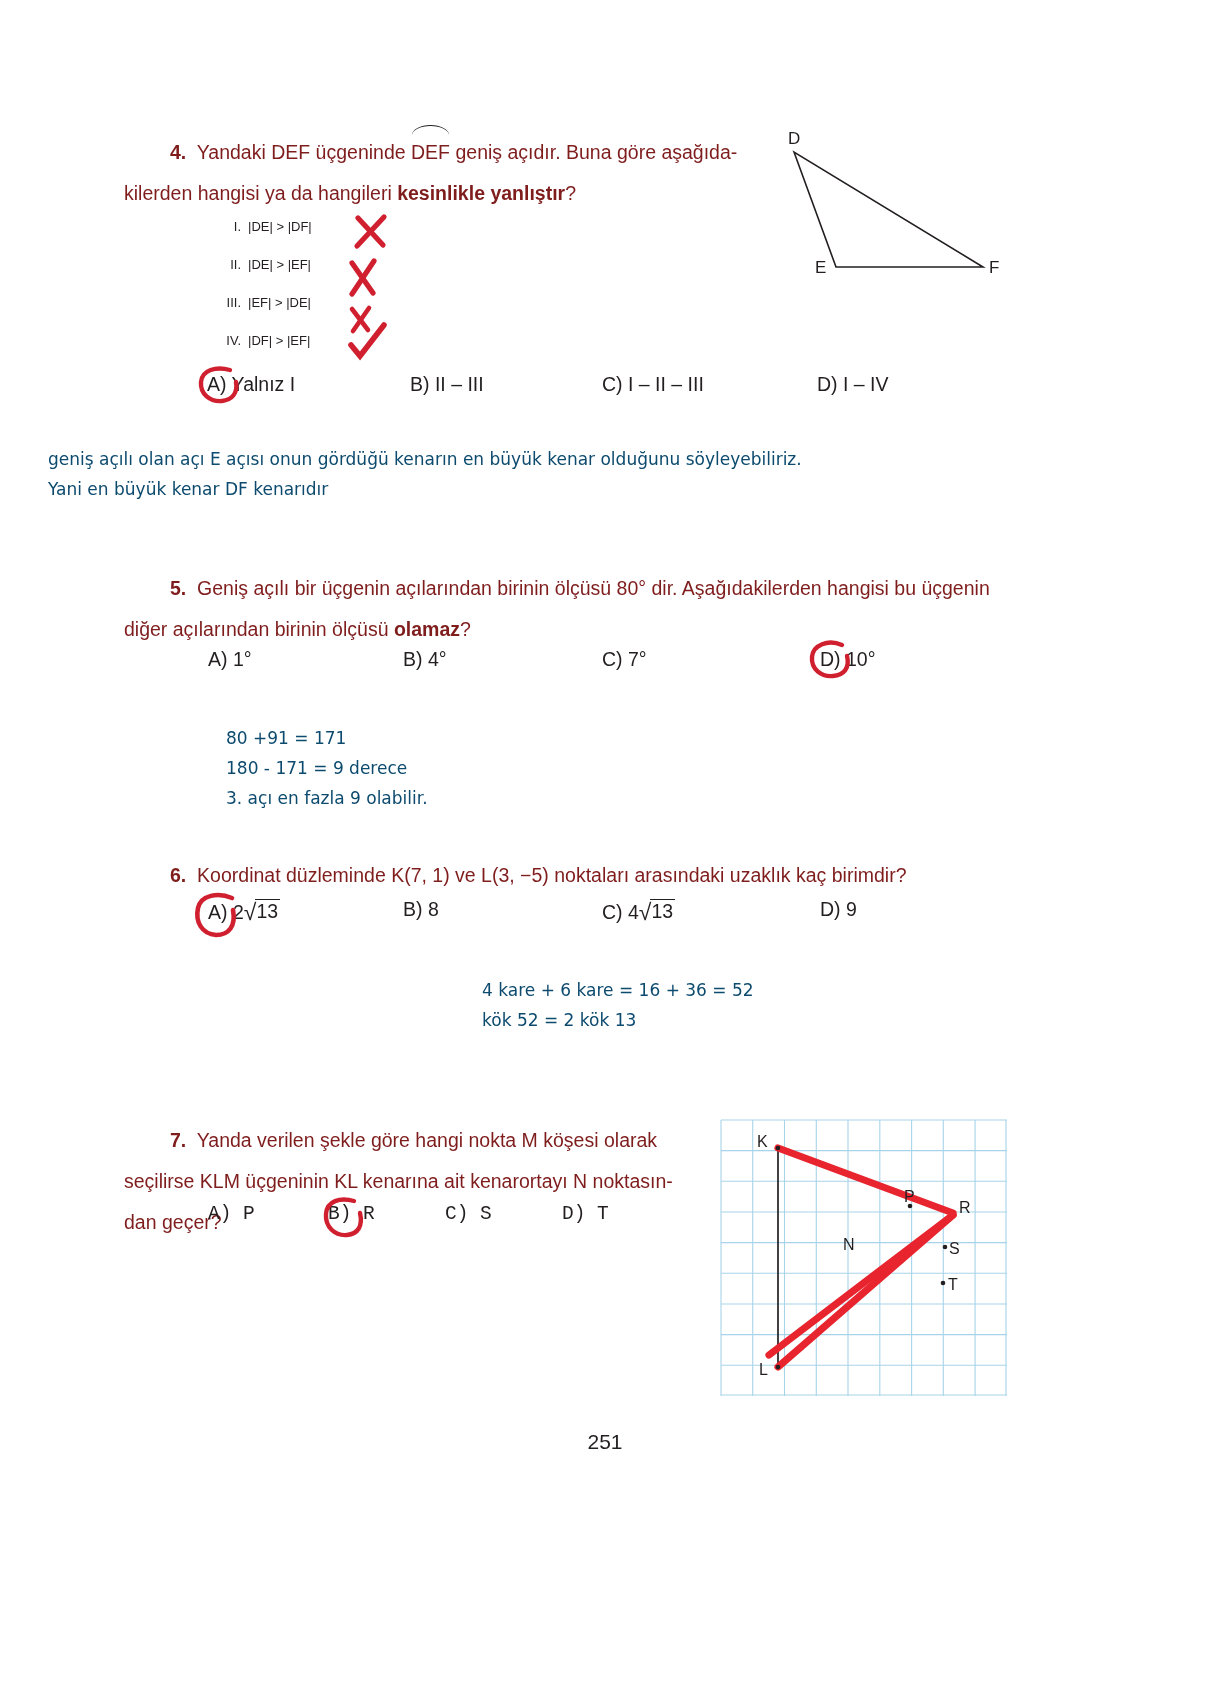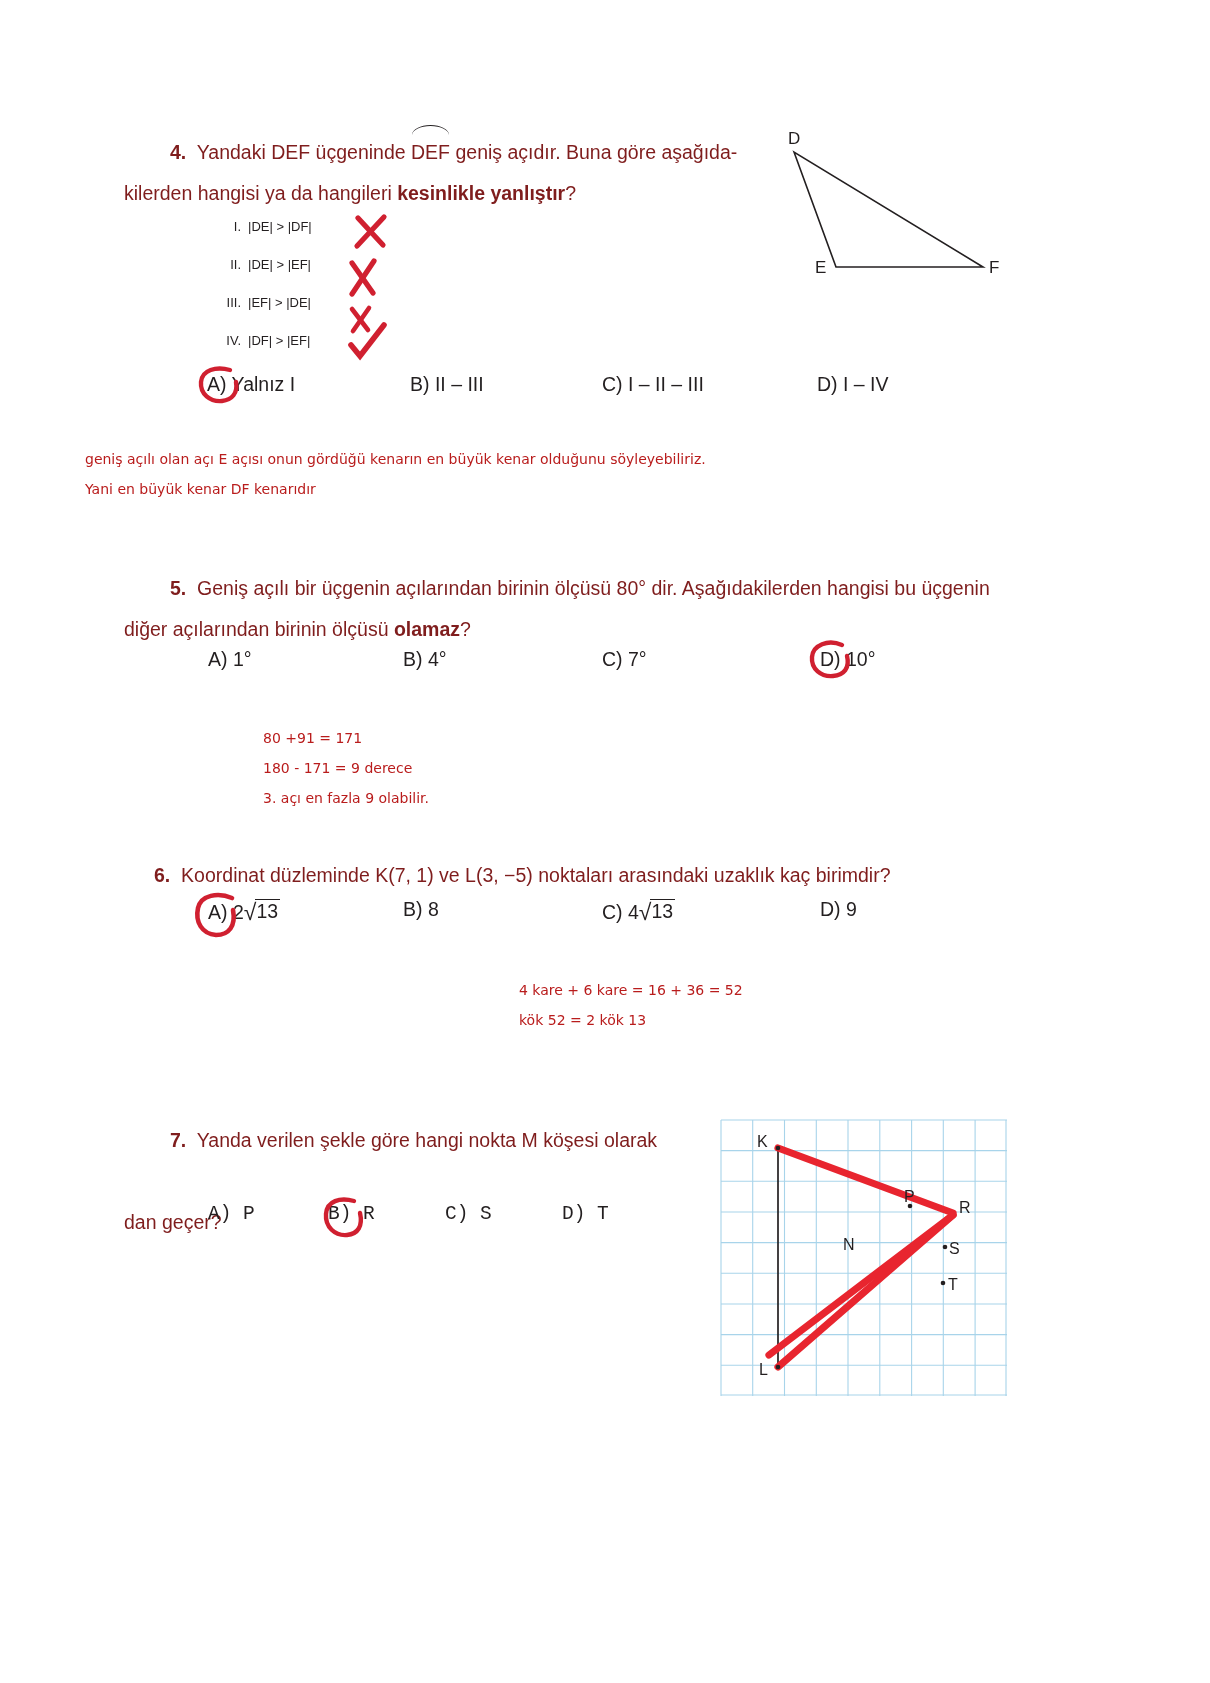--- a/index.html
+++ b/index.html
@@ -51,26 +51,25 @@
   
   .opts { position: absolute; }
   .opt {
     position: absolute;
     font-size: 19.5px;
     color: #231f20;
     white-space: nowrap;
   }
   .handnote {
     position: absolute;
-    color: #b91c1c;
-    font-size: 14px;
+    color: #0c4a6e;
+    font-size: 17px;
     line-height: 30px;
     font-family: "DejaVu Sans", sans-serif;
     white-space: pre-line;
-    margin-left: 37px;
   }
 
   
   .sqrt { display: inline-block; position: relative; white-space: nowrap; }
   .sqrt > .sign { font-size: 23px; position: relative; top: 1px; }
   .sqrt > .rad {
     border-top: 1.4px solid #231f20;
     padding: 0 2px 0 1px;
     margin-left: -1px;
     position: relative;
@@ -208,21 +207,21 @@
   </div>
 
   <svg class="fig" style="left:806px; top:638px;" width="60" height="44" viewBox="0 0 60 44">
     <path d="M36 7 C22 1 7 7 6 19 C5 31 15 39 27 38 C38 37 44 30 41 18" stroke="#d02030" stroke-width="4.4" fill="none" stroke-linecap="round"></path>
   </svg>
 
   <div class="handnote" style="left:226px; top:723px; width:560px;">80 +91 = 171
 180 - 171 = 9 derece
 3. açı en fazla 9 olabilir.</div>
 
-  <div class="qblock" style="left:108px; top:855px; width:890px;">
+  <div class="qblock" style="left:124px; top:855px; width:890px;">
     <div class="qtext">
       <span class="indent"></span><span class="qnum">6.</span>&nbsp;
       <span>Koordinat düzleminde K(7, 1) ve L(3, −5) noktaları arasındaki uzaklık kaç birimdir?</span>
     </div>
   </div>
 
   <div class="opts" style="left:200px; top:898px; width:760px; height:34px;">
     <div class="opt" style="left:8px; top:0;">
       <span>A)</span>
       <span>2</span><span class="sqrt"><span class="sign">√</span><span class="rad">13</span></span>
@@ -245,21 +244,21 @@
     <path d="M40 8 C26 2 9 5 6 18 C3 32 10 44 24 45 C37 45 44 36 41 20" stroke="#d02030" stroke-width="4.6" fill="none" stroke-linecap="round"></path>
   </svg>
 
   <div class="handnote" style="left:482px; top:975px; width:520px;">4 kare + 6 kare = 16 + 36 = 52
 kök 52 = 2 kök 13</div>
 
   <div class="qblock" style="left:124px; top:1120px; width:580px;">
     <div class="qtext">
       <span class="indent"></span><span class="qnum">7.</span>&nbsp;
       <span>Yanda verilen şekle göre hangi nokta M köşesi olarak</span><br>
-      <br>
+      <span>seçilirse KLM üçgeninin KL kenarına ait kenarortayı N noktasın-</span><br>
       <span>dan geçer?</span>
     </div>
   </div>
 
   <div class="opts" style="left:200px; top:1203px; width:520px; height:30px;font-family:Liberation Mono, monospace;">
     <div class="opt" style="left:8px; top:0;">
       <span>A)</span>
       <span>P</span>
     </div>
     <div class="opt" style="left:128px; top:0;">
@@ -324,14 +323,15 @@
       <text x="36" y="27">K</text>
       <text x="38" y="255">L</text>
       <text x="122" y="130">N</text>
       <text x="183" y="82">P</text>
       <text x="238" y="93">R</text>
       <text x="228" y="134">S</text>
       <text x="227" y="170">T</text>
     </g>
   </svg>
 
+  <div class="pageno" style="top:1430px;">251</div>
 
 </div>
 
 </body></html>

